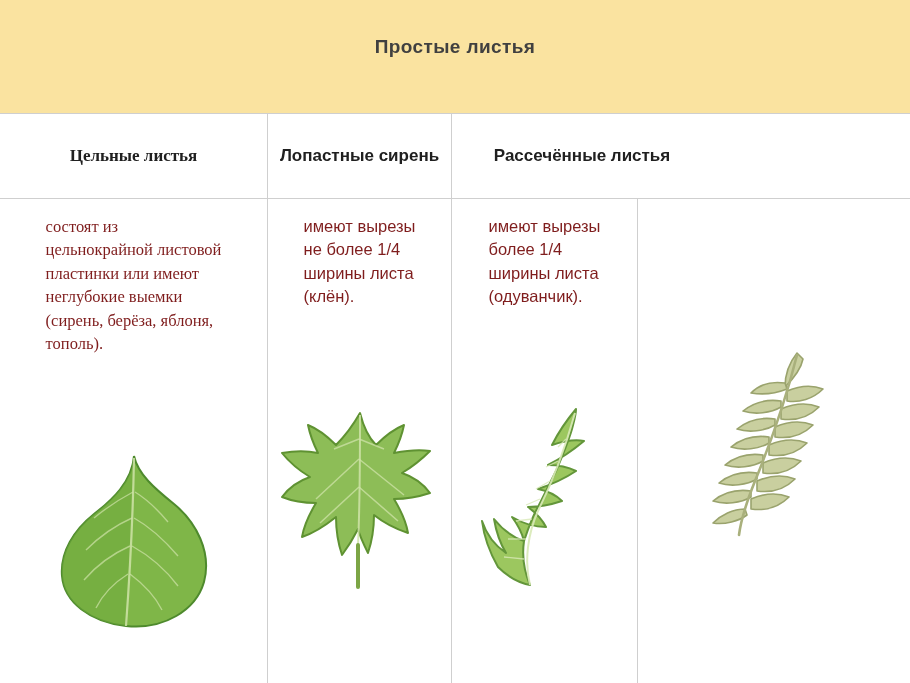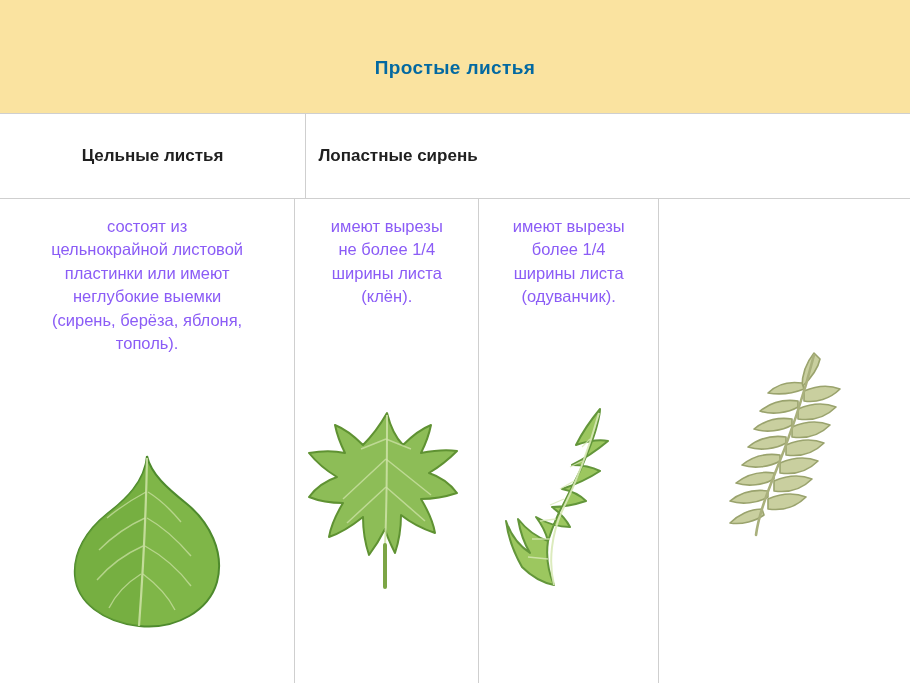--- a/index.html
+++ b/index.html
@@ -25,25 +25,25 @@
   .title-band {
     width: 910px;
     height: 113px;
     background: #fae3a0;
     box-sizing: border-box;
     display: flex;
     align-items: flex-start;
     justify-content: center;
   }
   .title-text {
-    margin-top: 57px;
+    margin-top: 36px;
     font-size: 19px;
     font-weight: bold;
     letter-spacing: 0.4px;
-    color: #0369a1;
+    color: #404040;
     text-align: center;
   }
   
   .table {
     width: 910px;
     box-sizing: border-box;
     border-top: 1px solid #cfcfcf;
   }
   .row {
     display: flex;
@@ -51,21 +51,21 @@
     box-sizing: border-box;
   }
   .cell {
     box-sizing: border-box;
     border-right: 1px solid #cfcfcf;
     padding: 0 8px;
   }
   .cell:last-child {
     border-right: none;
   }
-  .col-0 { width: 306px; }
+  .col-0 { width: 268px; font-family: Liberation Serif, serif; }
   .col-1 { width: 184px; }
   .col-2 { width: 186px; }
   .col-3 { width: 260px; }
 
   .head-row .cell {
     height: 84px;
     display: flex;
     align-items: center;
     justify-content: center;
     text-align: center;
@@ -81,22 +81,22 @@
   }
   .body-row .cell {
     padding-top: 16px;
     display: flex;
     flex-direction: column;
     align-items: center;
   }
   .desc {
     font-size: 16.5px;
     line-height: 1.42;
-    text-align: center;
-    color: #8b5cf6;
+    text-align: left;
+    color: #7f1d1d;
     white-space: pre-line;
   }
   .figure {
     flex: 1;
     display: flex;
     align-items: center;
     justify-content: center;
     width: 100%;
   }
   .body-row {
@@ -120,20 +120,23 @@
   </div>
 
   <div class="table">
 
     <div class="row head-row">
       <div class="cell col-0">
         <span class="head-text">Цельные листья</span>
       </div>
       <div class="cell col-1">
         <span class="head-text">Лопастные сирень</span>
+      </div>
+      <div class="cell col-3">
+        <span class="head-text">Рассечённые листья</span>
       </div>
     </div>
 
     <div class="row body-row">
 
       <div class="cell col-0">
         <div class="desc">состоят из
 цельнокрайной листовой
 пластинки или имеют
 неглубокие выемки

